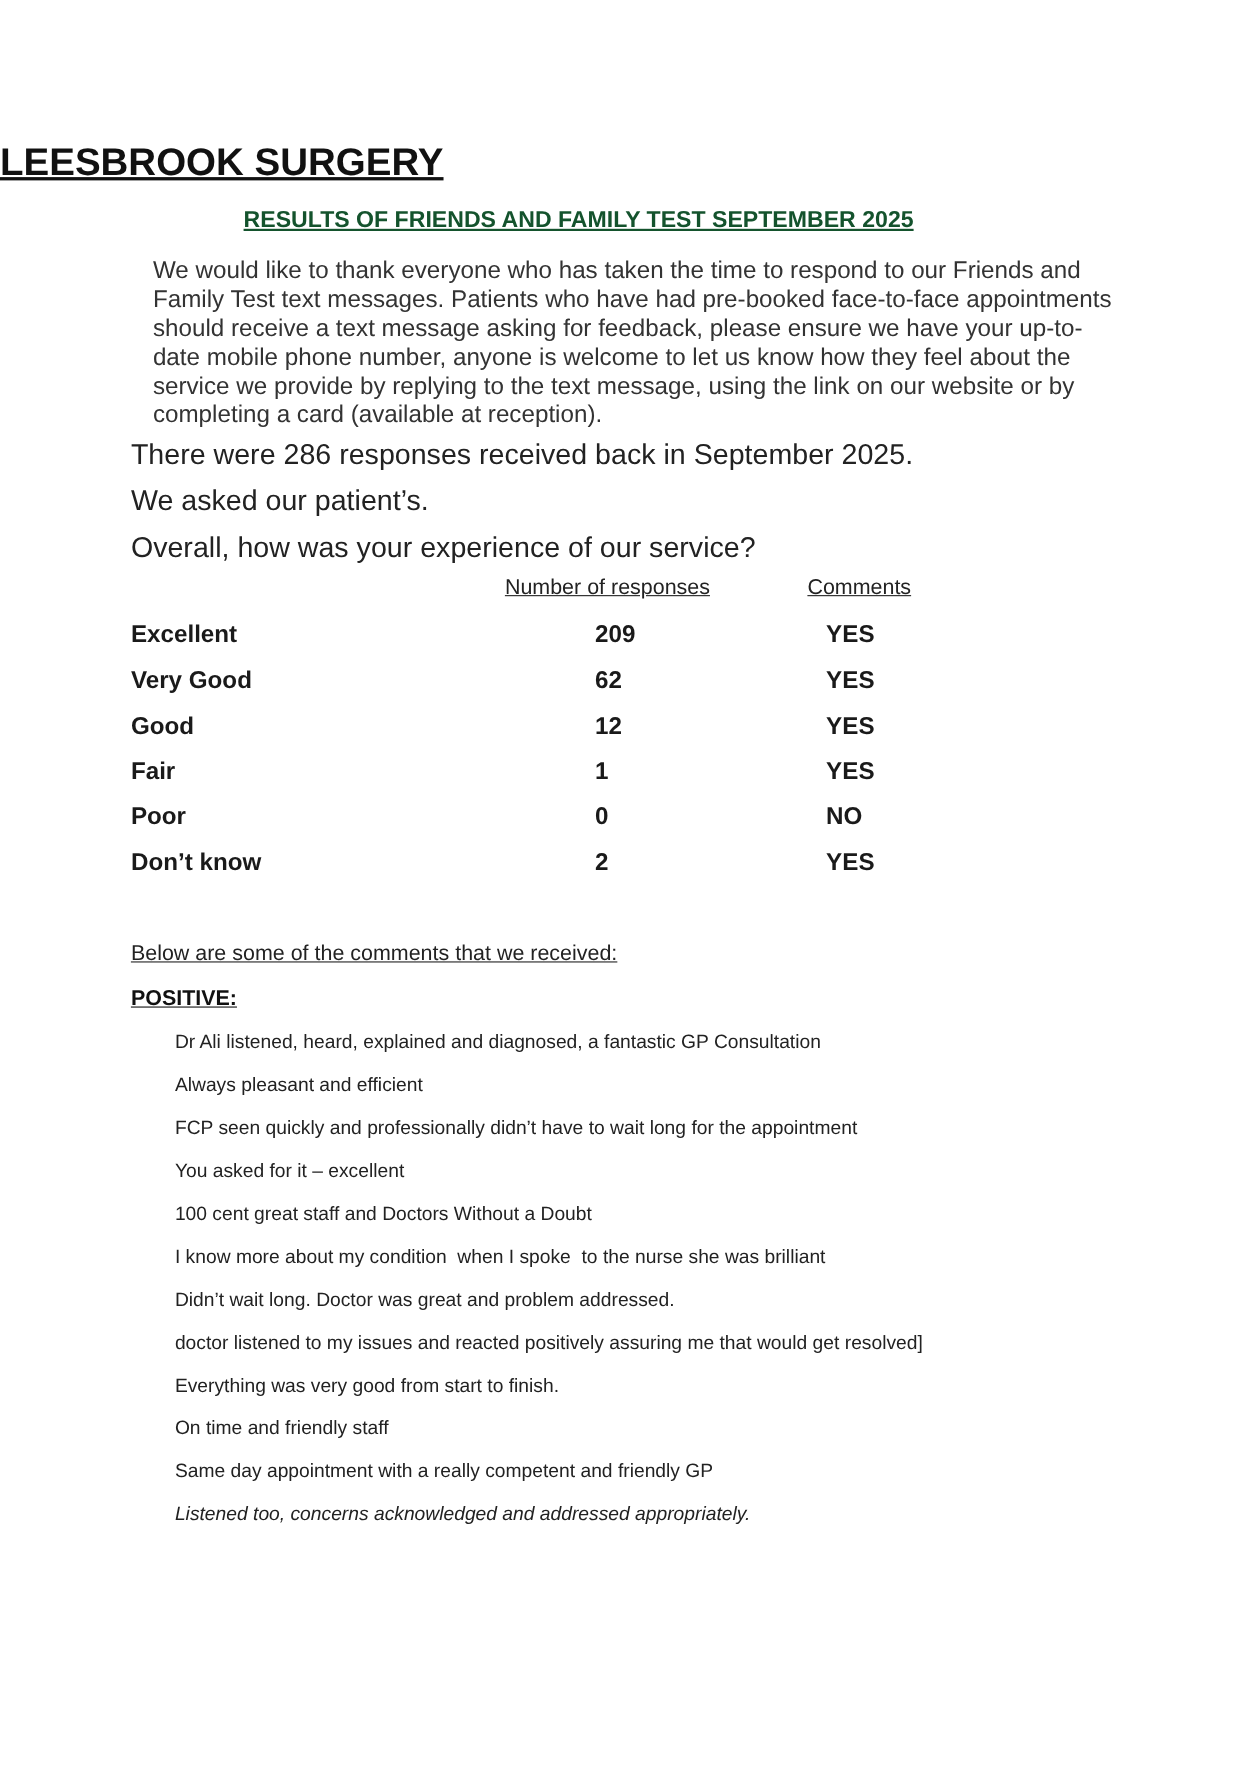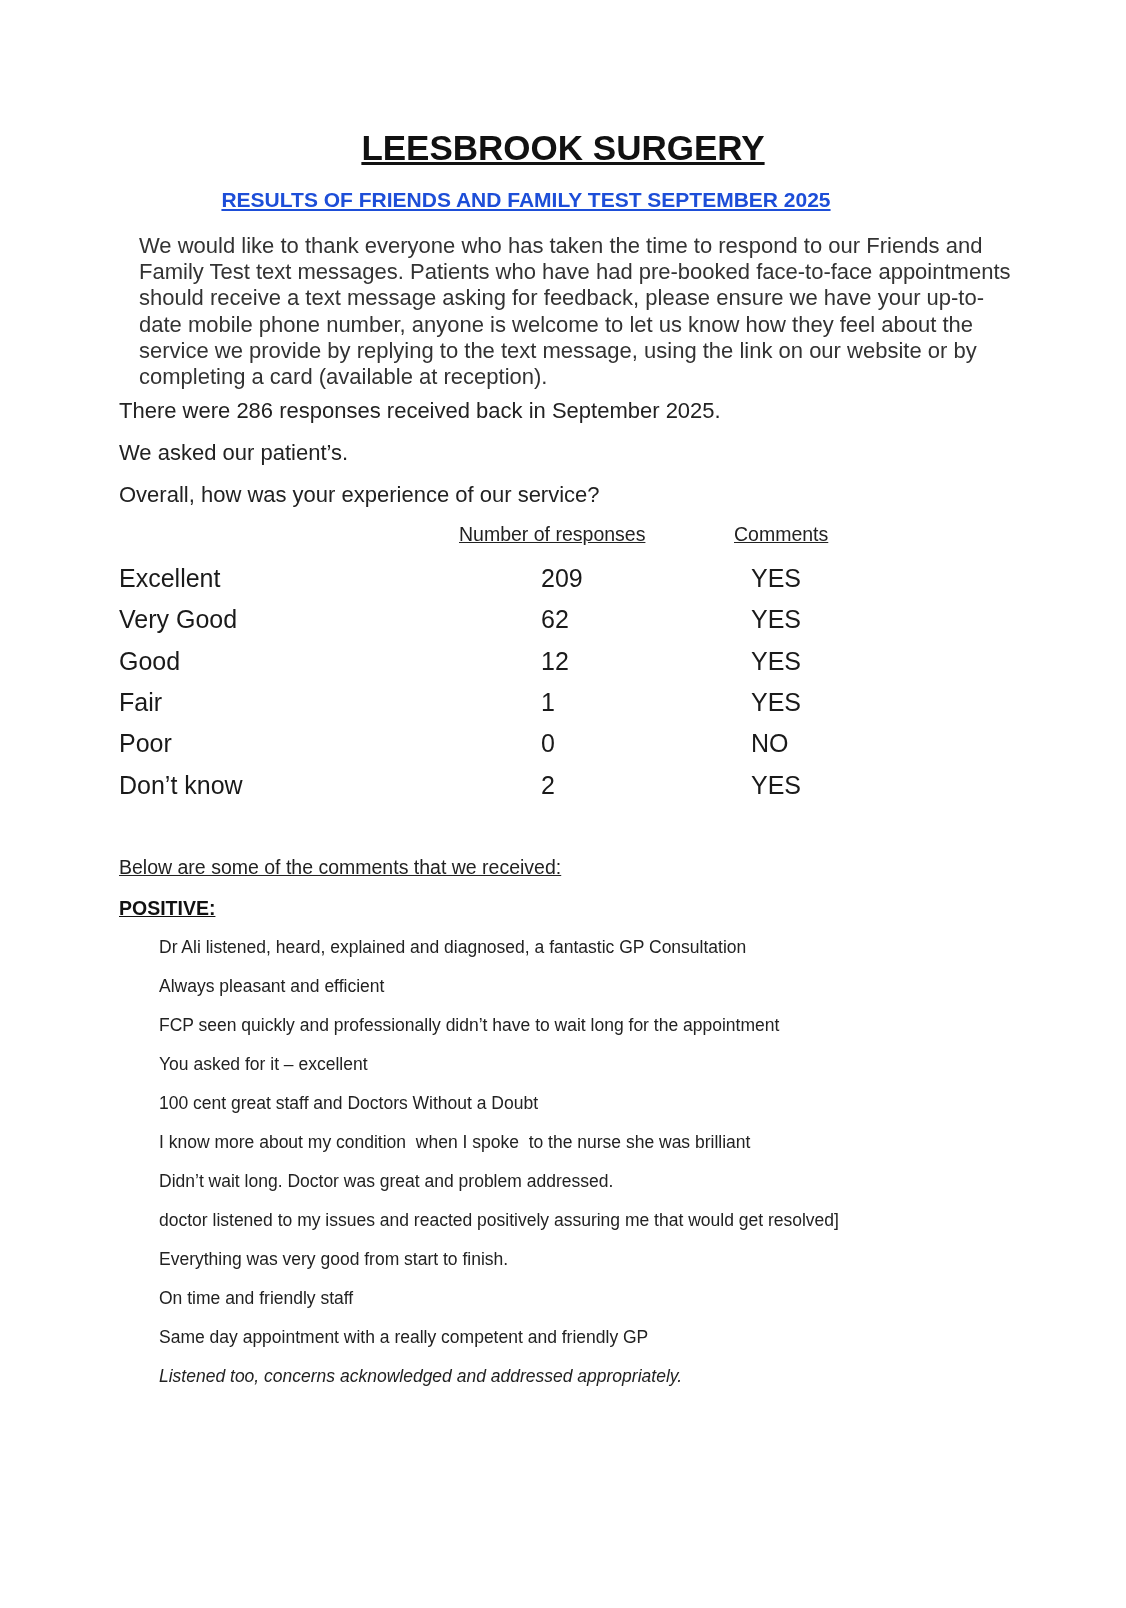--- a/index.html
+++ b/index.html
@@ -2,35 +2,35 @@
 <html><head>
 <meta charset="utf-8">
 <style>
   html, body { margin: 0; padding: 0; background: #ffffff; }
   body {
     width: 1126px; height: 1608px; position: relative; overflow: hidden;
     font-family: "Liberation Sans", sans-serif; color: #222222;
   }
   .page { position: absolute; left: 119px; top: 0; width: 880px; }
   .title {
-    position: absolute; top: 128px; left: -119px; width: 1126px; text-align: center;
+    position: absolute; top: 128px; left: -119px; width: 1126px; 
     font-size: 35px; font-weight: bold; text-decoration: underline; color: #111;
     letter-spacing: 0px;
   }
   .subtitle {
     position: absolute; top: 188px; left: -119px; width: 1052px; text-align: center;
-    font-size: 21px; font-weight: bold; text-decoration: underline; color: #1d4ed8;
+    font-size: 21px; font-weight: bold; text-decoration: underline; color: #14532d;
   }
   .intro {
     position: absolute; top: 233px; left: 0; width: 880px;
     font-size: 22px; line-height: 26.2px; color: #333; margin-left: 20px;
   }
-  .para { position: absolute; left: 0; font-size: 22px; color: #222; white-space: nowrap; }
+  .para { position: absolute; left: 0; font-size: 26px; color: #222; white-space: nowrap; }
   .th { position: absolute; font-size: 19.5px; text-decoration: underline; color: #222; white-space: nowrap; }
-  .row { position: absolute; left: 0; width: 880px; height: 30px; font-size: 25px; font-weight: normal; color: #1a1a1a; }
+  .row { position: absolute; left: 0; width: 880px; height: 30px; font-size: 22px; font-weight: bold; color: #1a1a1a; }
   .row .c1 { position: absolute; left: 0; }
   .row .c2 { position: absolute; left: 422px; }
   .row .c3 { position: absolute; left: 632px; }
   .below { position: absolute; top: 856px; left: 0; font-size: 19.5px; text-decoration: underline; color: #222; text-align: right; }
   .positive { position: absolute; top: 897px; left: 0; font-size: 19.5px; font-weight: bold; text-decoration: underline; color: #111; }
   .comments { position: absolute; top: 936px; left: 0; width: 860px; font-size: 17.5px; color: #222; }
   .comment { line-height: 23px; margin-bottom: 16px; margin-left: 40px; }
 </style>
 </head>
 <body>

